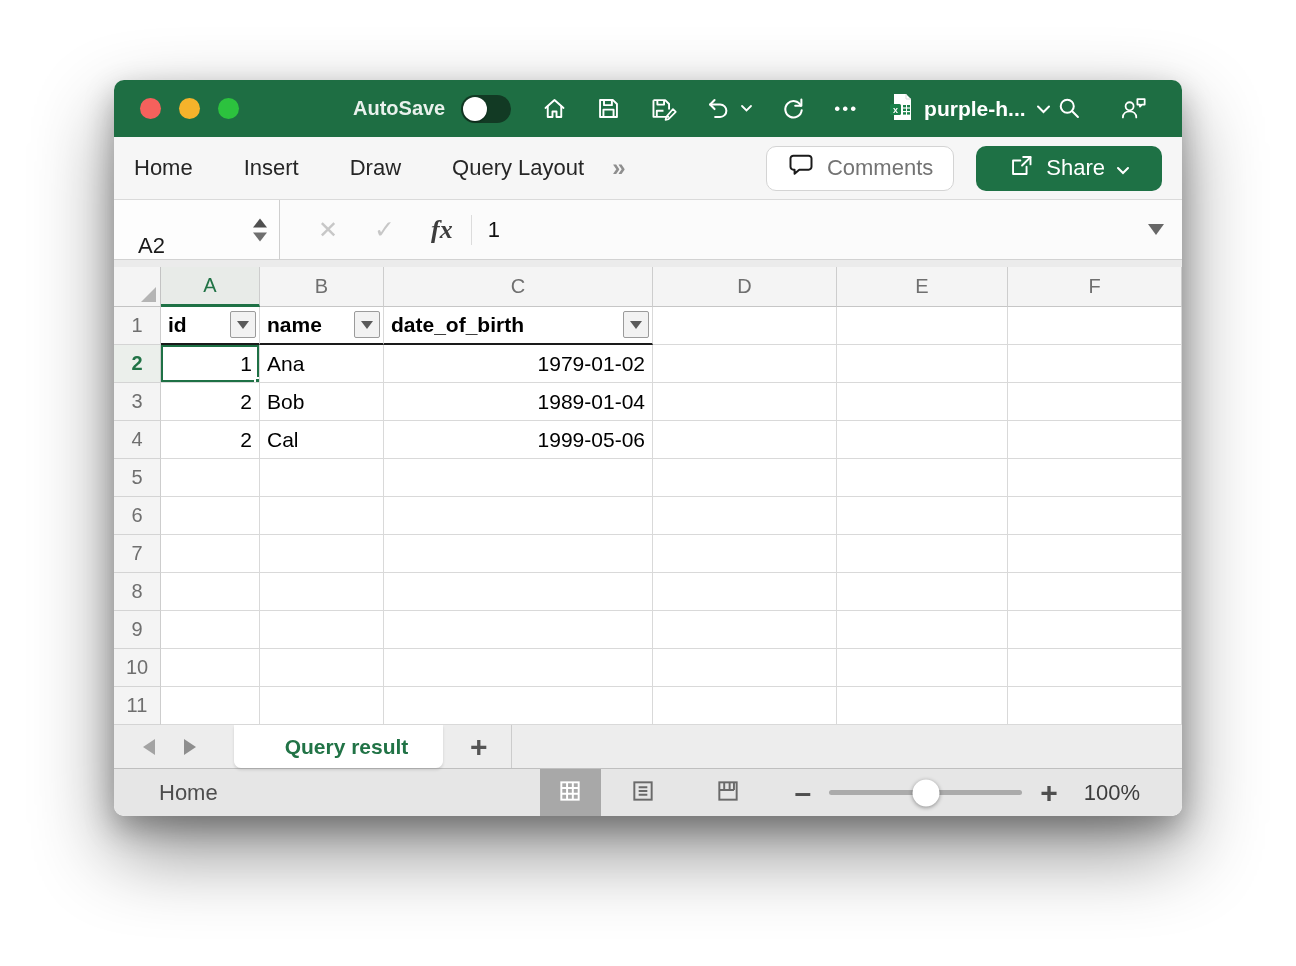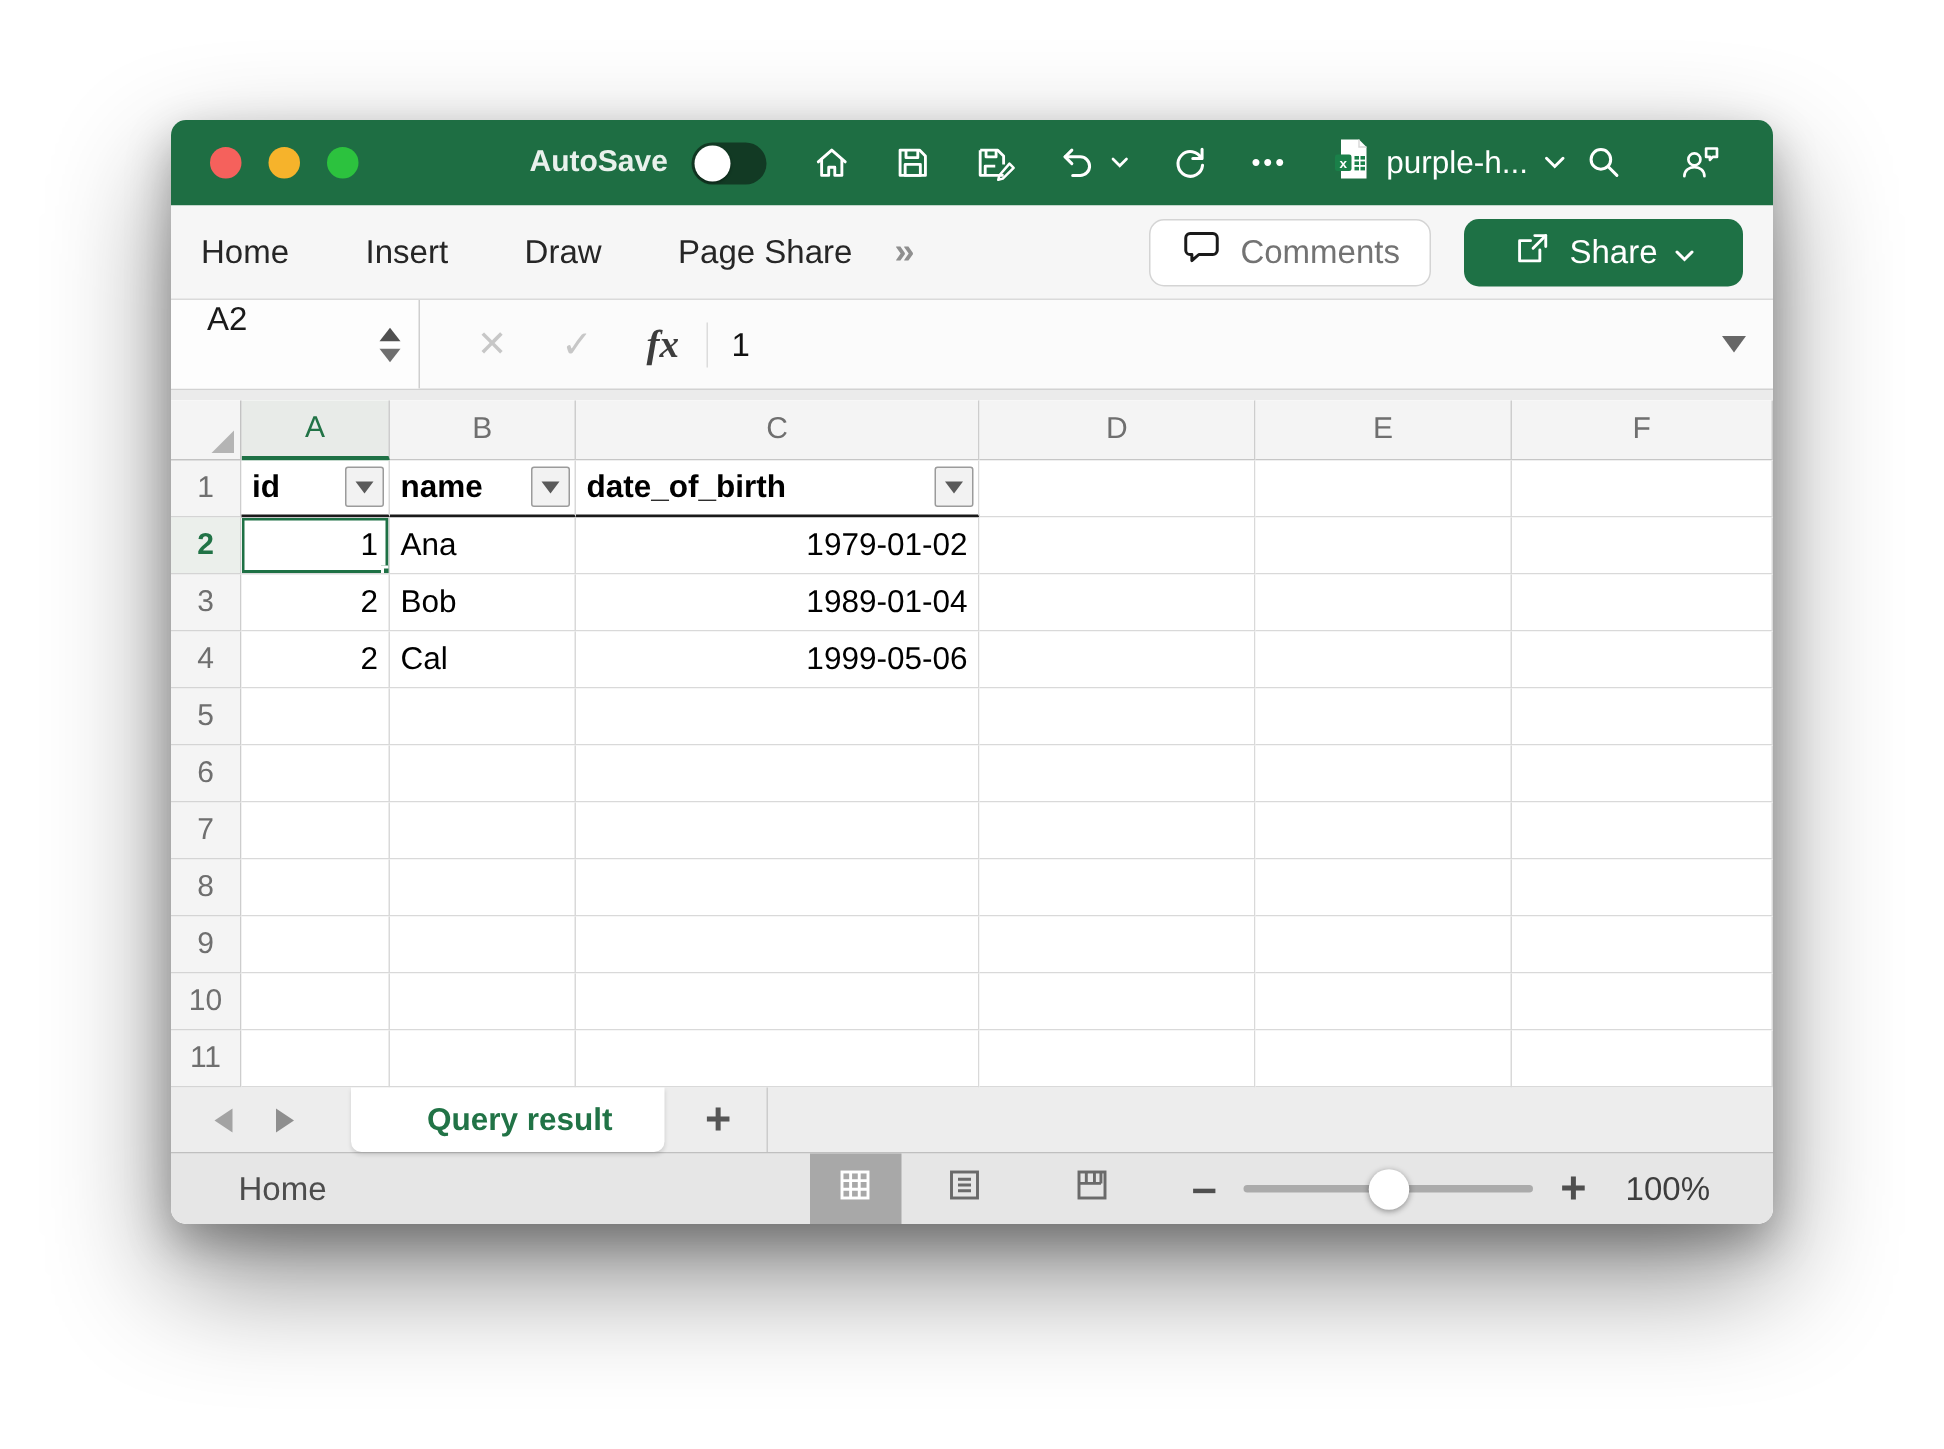--- a/index.html
+++ b/index.html
@@ -30,40 +30,40 @@
   .autosave-label{margin-left:114px;font-size:20px;font-weight:700;color:#ffffffe6;}
   .toggle{margin-left:16px;width:50px;height:28px;border-radius:14px;background:#123a24;
     position:relative;cursor:pointer;flex:0 0 auto;}
   .toggle .knob{position:absolute;left:2px;top:2px;width:24px;height:24px;border-radius:50%;
     background:#fff;box-shadow:0 1px 2px rgba(0,0,0,.4);}
   .tb-icons{display:flex;align-items:center;gap:27px;margin-left:30px;}
   .tb-btn{display:flex;align-items:center;cursor:pointer;}
   .tb-btn svg{display:block;}
   .ellipsis{font-size:17px;letter-spacing:2px;color:#fff;line-height:1;}
   .filegroup{display:flex;align-items:center;margin-left:30px;cursor:pointer;}
-  .filename{font-size:21px;font-weight:400;color:#fff;margin:0 10px 0 10px;}
+  .filename{font-size:21px;font-weight:700;color:#fff;margin:0 10px 0 10px;}
   .tb-search{margin-left:auto;}
   .tb-people{margin-left:36px;margin-right:8px;}
 
   
   .ribbon{height:63px;background:#f6f6f6;border-bottom:1px solid #dadada;display:flex;
     align-items:center;padding:0 20px;flex:0 0 auto;}
   .ribbon-tabs{display:flex;align-items:flex-start;gap:51px;}
   .ribbon-tab{font-size:22px;color:#262626;font-weight:500;cursor:pointer;}
   .ribbon-overflow{font-size:24px;color:#8f8f8f;margin-left:28px;cursor:pointer;font-weight:600;}
   .ribbon-right{margin-left:auto;display:flex;align-items:center;gap:22px;}
   .comments-btn{height:45px;background:#fff;border:1px solid #d4d4d4;border-radius:10px;
     display:flex;align-items:center;gap:12px;padding:0 20px;font-size:22px;color:#737373;cursor:pointer;}
   .share-btn{height:45px;background:var(--accent-green);border-radius:10px;display:flex;
     align-items:center;gap:11px;padding:0 32px;font-size:22px;color:#fff;font-weight:500;cursor:pointer;}
 
   
   .formula-bar{height:60px;background:#fbfbfb;border-bottom:1px solid #d2d2d2;display:flex;
     align-items:stretch;flex:0 0 auto;}
-  .name-box{width:166px;display:flex;align-items:flex-start;padding-left:24px;
+  .name-box{width:166px;display:flex;align-items:flex-end;padding-left:24px;
     border-right:1px solid #cfcfcf;position:relative;background:#fdfdfd;cursor:text;}
   .name-box-value{font-size:22px;color:#1a1a1a;}
   .spinner{position:absolute;right:12px;top:50%;transform:translateY(-50%);display:flex;
     flex-direction:column;gap:5px;align-items:center;cursor:pointer;}
   .spin-up{width:0;height:0;border-left:7px solid transparent;border-right:7px solid transparent;
     border-bottom:9px solid #4f4f4f;}
   .spin-down{width:0;height:0;border-left:7px solid transparent;border-right:7px solid transparent;
     border-top:9px solid #6f6f6f;}
   .fb-icons{display:flex;align-items:center;gap:36px;margin-left:38px;}
   .fb-cancel{font-size:24px;color:#c7c7c7;cursor:pointer;}
@@ -245,21 +245,21 @@
         </svg>
       </span>
     </div>
   </div>
 
   <div class="ribbon">
     <div class="ribbon-tabs">
       <span class="ribbon-tab">Home</span>
       <span class="ribbon-tab">Insert</span>
       <span class="ribbon-tab">Draw</span>
-      <span class="ribbon-tab">Page Share</span>
+      <span class="ribbon-tab">Query Layout</span>
     </div>
     <span class="ribbon-overflow">»</span>
     <div class="ribbon-right">
       <div class="comments-btn">
         <span>
           <svg width="28" height="26" viewBox="0 0 24 22" fill="none" stroke="#1a1a1a" stroke-width="1.7" stroke-linejoin="round">
             <path d="M5.5 3 H18.5 A2.5 2.5 0 0 1 21 5.5 V12.5 A2.5 2.5 0 0 1 18.5 15 H10.5 L6.5 18.5 V15 H5.5 A2.5 2.5 0 0 1 3 12.5 V5.5 A2.5 2.5 0 0 1 5.5 3 Z"></path>
           </svg>
         </span>
         <span>Comments</span>

